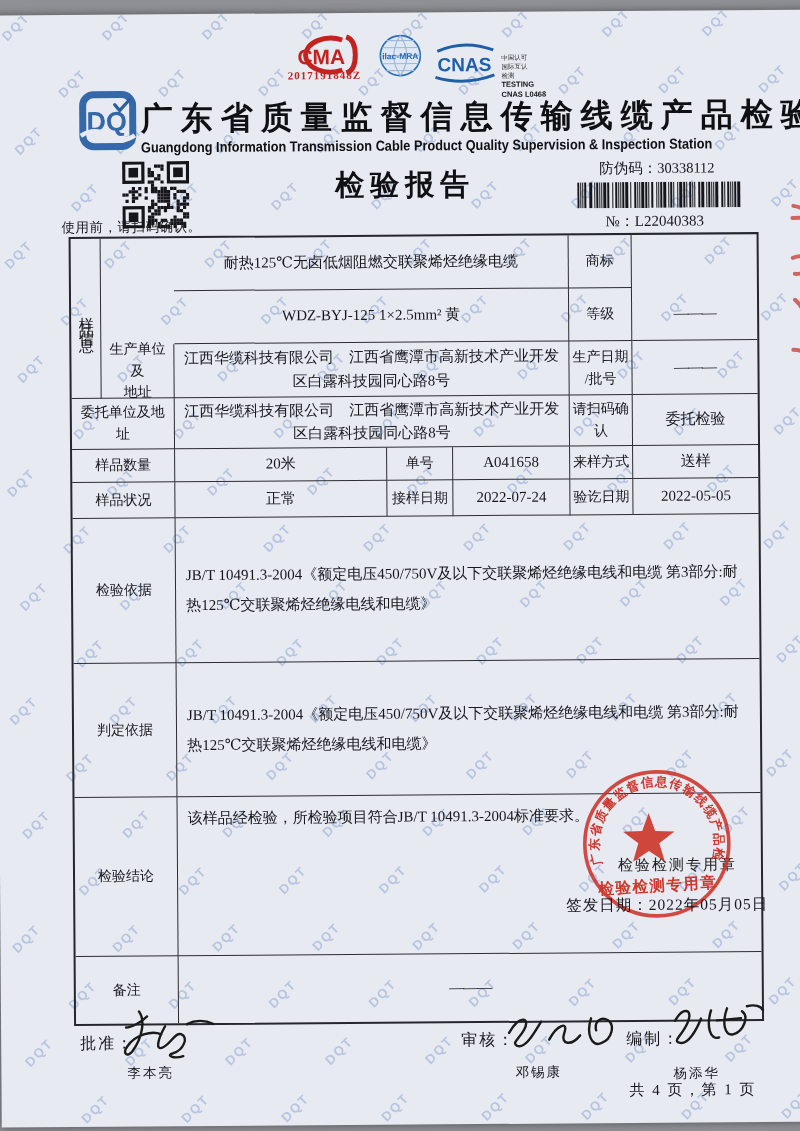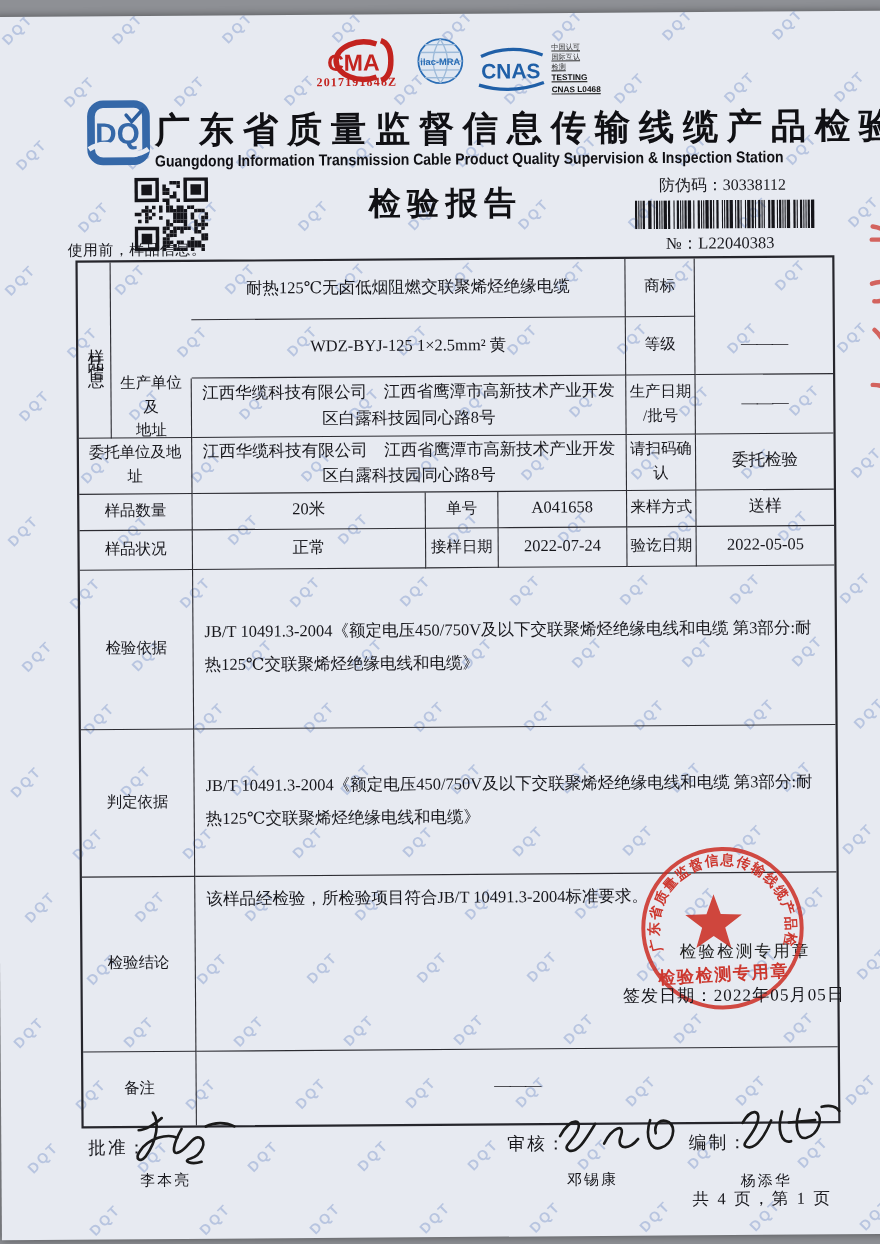--- a/index.html
+++ b/index.html
@@ -227,21 +227,21 @@
     <path d="M4,14 h36 M2,22 h40 M4,30 h36 M8,37 h28 M8,7 h28" stroke="#9dbad9" stroke-width="1.2" fill="none"></path>
     <path d="M22,2 q-13,20 0,40 M22,2 q13,20 0,40" stroke="#9dbad9" stroke-width="1.2" fill="none"></path>
     <text x="22" y="25.5" text-anchor="middle" font-family="Liberation Sans,sans-serif" font-size="8.5" font-weight="bold" fill="#2a6db5">ilac-MRA</text>
   </svg>
 
   <svg class="abs z2" style="left:437px;top:26px" width="66" height="48" viewBox="0 0 66 48">
     <path d="M6,13 Q33,1 62,12" fill="none" stroke="#1f5fa7" stroke-width="3"></path>
     <path d="M4,39 Q33,48 63,37" fill="none" stroke="#1f5fa7" stroke-width="3"></path>
     <text x="33" y="33" text-anchor="middle" font-family="Liberation Sans,sans-serif" font-size="19" font-weight="bold" fill="#1f5fa7">CNAS</text>
   </svg>
-  <div class="abs z2 cnas-side" style="left:507px;top:28px;width:46px;text-decoration:underline;">
+  <div class="abs z2 cnas-side" style="left:507px;top:42px;width:46px;">
     <div>中国认可</div>
     <div>国际互认</div>
     <div>检测</div>
     <b>TESTING</b><br>
     <b>CNAS L0468</b>
   </div>
 
   <svg class="abs z2" style="left:84px;top:76px" width="58" height="64" viewBox="0 0 58 64">
     <rect x="4" y="4" width="50" height="52" rx="11" fill="none" stroke="#3568a8" stroke-width="7"></rect>
     <text x="28" y="40" text-anchor="middle" font-family="Liberation Sans,sans-serif" font-size="27" font-weight="bold" fill="#3568a8">DQ</text>
@@ -380,21 +380,21 @@
       <rect x="0" y="0" width="22.333333333333336" height="22.333333333333336" fill="#15151a"></rect>
       <rect x="3.1904761904761907" y="3.1904761904761907" width="15.952380952380953" height="15.952380952380953" fill="#e7eaf1"></rect>
       <rect x="6.380952380952381" y="6.380952380952381" width="9.571428571428573" height="9.571428571428573" fill="#15151a"></rect>
       <rect x="44.66666666666667" y="0" width="22.333333333333336" height="22.333333333333336" fill="#15151a"></rect>
       <rect x="47.85714285714286" y="3.1904761904761907" width="15.952380952380953" height="15.952380952380953" fill="#e7eaf1"></rect>
       <rect x="51.04761904761905" y="6.380952380952381" width="9.571428571428573" height="9.571428571428573" fill="#15151a"></rect>
       <rect x="0" y="44.66666666666667" width="22.333333333333336" height="22.333333333333336" fill="#15151a"></rect>
       <rect x="3.1904761904761907" y="47.85714285714286" width="15.952380952380953" height="15.952380952380953" fill="#e7eaf1"></rect>
       <rect x="6.380952380952381" y="51.04761904761905" width="9.571428571428573" height="9.571428571428573" fill="#15151a"></rect>
     </svg>
-  <div class="abs z2 small-cn" style="left:66px;top:204px;">使用前，样品信息。</div>
+  <div class="abs z2 small-cn" style="left:66px;top:204px;">使用前，请扫码确认。</div>
 
   <div class="abs z2 report-title" style="left:300px;top:153px;width:220px;">检验报告</div>
 
   <div class="abs z2" style="left:604px;top:148px;font-size:14.5px;">
     <span>防伪码：</span><span>30338112</span>
   </div>
   <svg id="barcode" class="abs z2" style="left:582px;top:171px" width="166" height="26" viewBox="0 0 166 26">
       <rect x="0" y="0" width="2" height="26" fill="#15151a"></rect>
       <rect x="3" y="0" width="1" height="26" fill="#15151a"></rect>
       <rect x="5" y="0" width="1" height="26" fill="#15151a"></rect>

